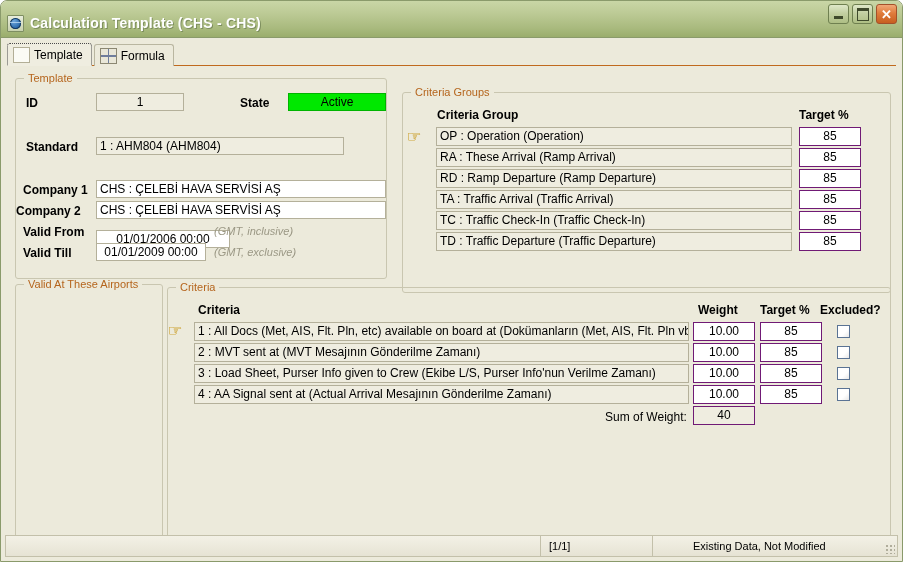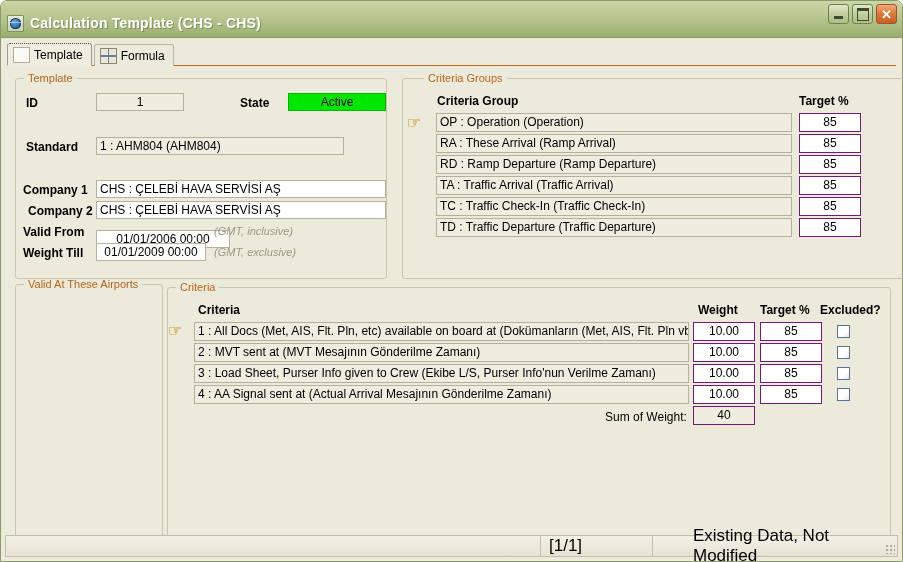--- a/index.html
+++ b/index.html
@@ -109,21 +109,21 @@
     border:1px solid #c9c6b0;
     border-radius:3px;
     background:transparent;
   }
   fieldset.grp > legend{
     margin-left:8px;padding:0 4px;
     font-size:11px;color:#b5651d;
   }
   
   #grp-template{left:14px;top:6px;width:370px;height:205px;}
-  #grp-cgroups{left:401px;top:6px;width:487px;height:205px;padding-left:13px;}
+  #grp-cgroups{left:401px;top:20px;width:487px;height:205px;}
   #grp-airports{left:14px;top:212px;width:146px;height:264px;}
   #grp-criteria{left:166px;top:215px;width:722px;height:264px;}
 
   .lbl{font-size:12px;color:#000;font-weight:bold;position:absolute;white-space:nowrap;}
   .lbl.plain{font-weight:normal;}
   .fld{
     position:absolute;box-sizing:border-box;
     border:1px solid #b4b09a;
     background:#ffffff;
     font-size:12px;color:#000;
@@ -167,21 +167,21 @@
     text-shadow:0 0 0 #b8860b;
   }
   .hand span{display:block;transform:scaleX(1.05);}
   
   .statusbar{
     flex:0 0 22px;height:22px;margin:0 4px 4px 4px;
     box-sizing:border-box;
     border:1px solid #c3c0aa;
     background:linear-gradient(to bottom,#f3f1e6,#e6e3d4);
     display:flex;align-items:stretch;
-    font-size:17px;color:#000;
+    font-size:11px;color:#000;
     position:relative;
   }
   .sb-cell{display:flex;align-items:center;padding:0 8px;}
   .sb-grow{flex:1 1 auto;}
   .sb-sep{width:1px;background:#c3c0aa;}
   .grip{
     position:absolute;right:2px;bottom:2px;width:10px;height:10px;
     background:
       radial-gradient(circle,#a9a694 1px,transparent 1px) 0 0/4px 4px;
     opacity:.9;
@@ -231,28 +231,28 @@
 
       <div class="lbl" style="left:224px;top:12px;">State</div>
       <div class="badge" style="left:272px;top:9px;width:98px;">Active</div>
 
       <div class="lbl" style="left:10px;top:56px;">Standard</div>
       <div class="fld ro" style="left:80px;top:53px;width:248px;">1 : AHM804 (AHM804)</div>
 
       <div class="lbl" style="left:7px;top:99px;">Company 1</div>
       <div class="fld" style="left:80px;top:96px;width:290px;">CHS : ÇELEBİ HAVA SERVİSİ AŞ</div>
 
-      <div class="lbl" style="left:12px;top:120px;">Company 2</div>
+      <div class="lbl" style="left:0;top:120px;">Company 2</div>
       <div class="fld" style="left:80px;top:117px;width:290px;">CHS : ÇELEBİ HAVA SERVİSİ AŞ</div>
 
       <div class="lbl" style="left:7px;top:141px;">Valid From</div>
       <div class="fld center" style="left:80px;top:146px;width:134px;">01/01/2006 00:00</div>
       <div class="hint" style="left:198px;top:141px;">(GMT, inclusive)</div>
 
-      <div class="lbl" style="left:7px;top:162px;">Weight Till</div>
+      <div class="lbl" style="left:7px;top:162px;">Valid Till</div>
       <div class="fld center" style="left:80px;top:159px;width:110px;">01/01/2009 00:00</div>
       <div class="hint" style="left:198px;top:162px;">(GMT, exclusive)</div>
     </fieldset>
 
     <fieldset class="grp" id="grp-cgroups">
       <legend>Criteria Groups</legend>
 
       <div class="colhdr" style="left:34px;top:10px;">Criteria Group</div>
       <div class="colhdr" style="left:396px;top:10px;">Target %</div>
 

